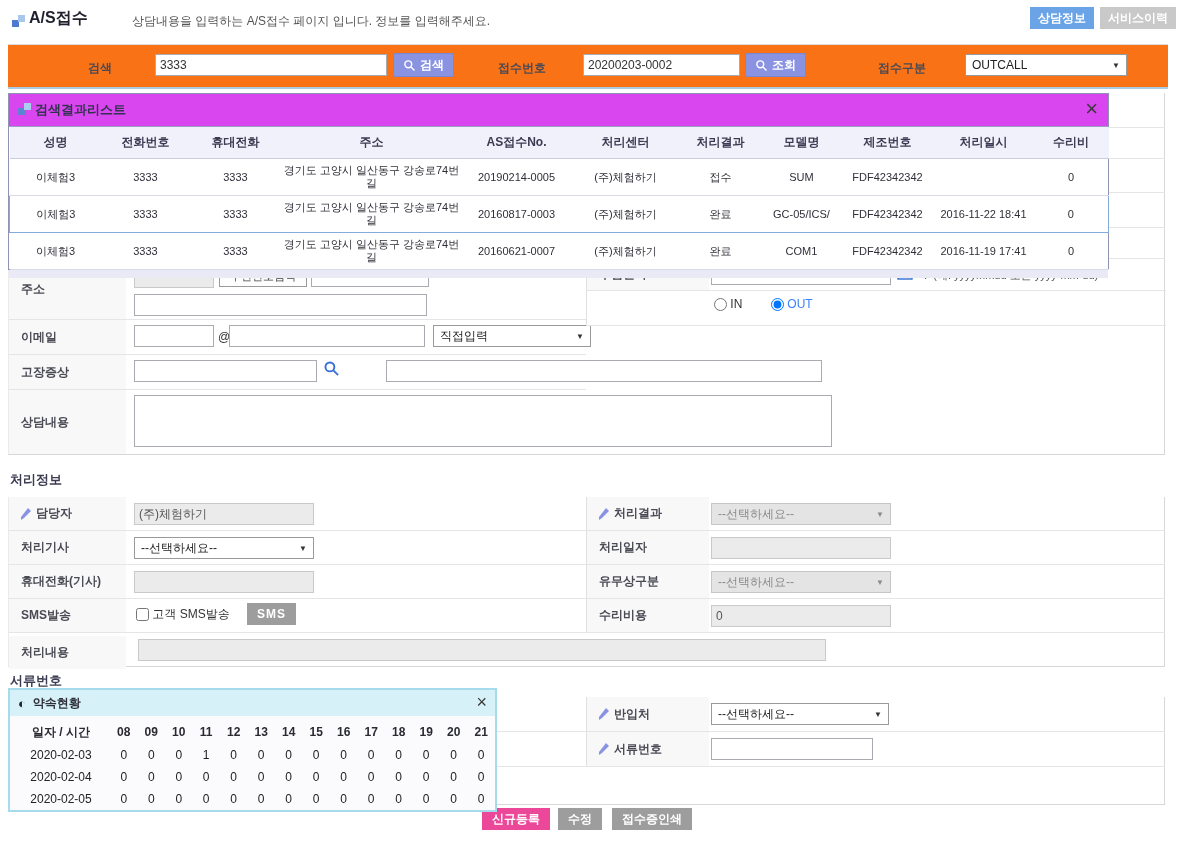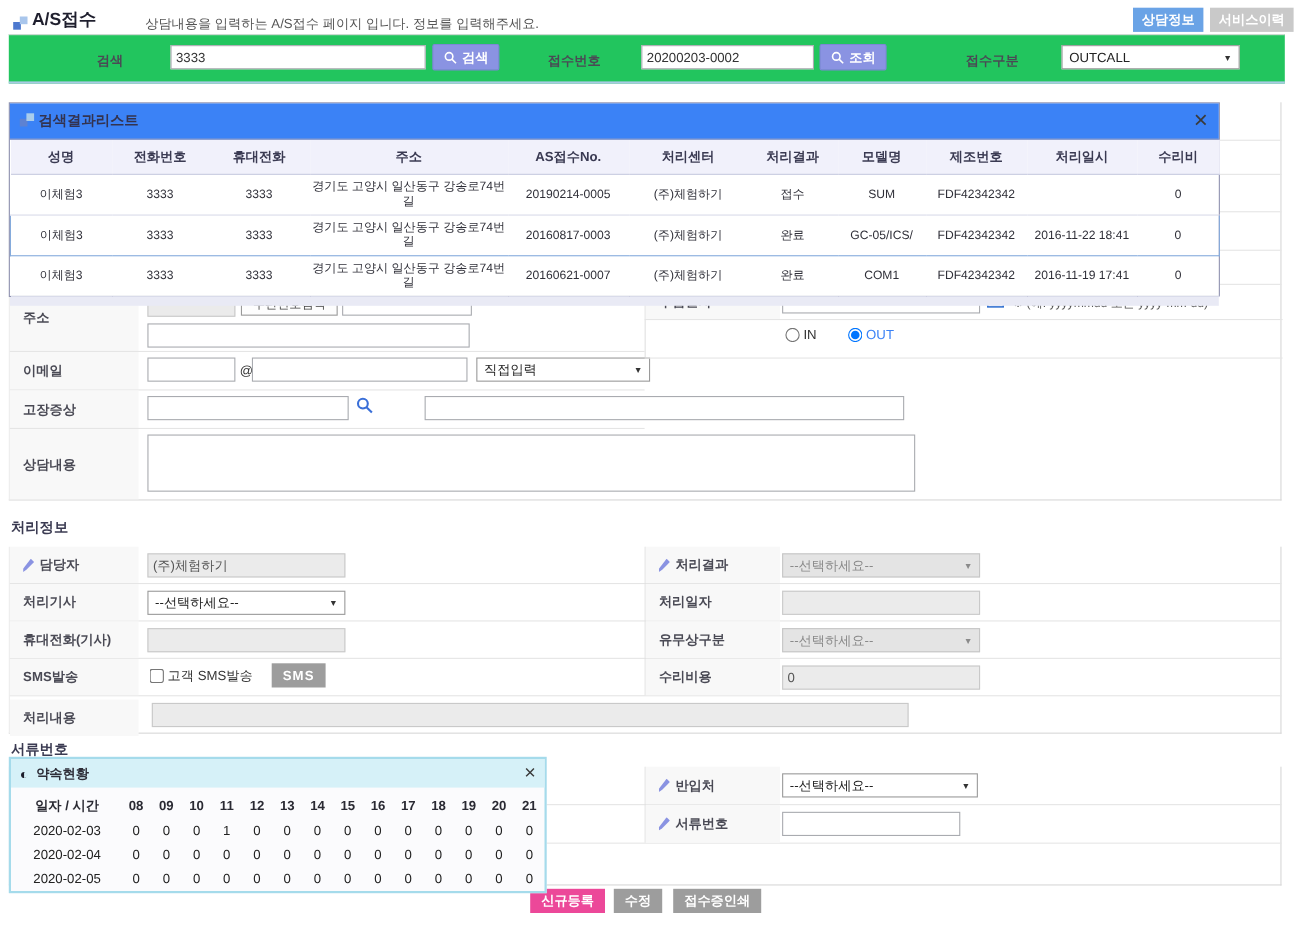--- a/index.html
+++ b/index.html
@@ -21,21 +21,21 @@
         display:flex;align-items:center;justify-content:center;padding:0 10px;border:0;cursor:pointer;}
   .hl{position:absolute;height:1px;background:#e5e5e5;}
   .vl{position:absolute;width:1px;background:#e0e0e0;}
   .labcell{position:absolute;background:#f8f8f8;display:flex;align-items:center;padding-left:12px;box-sizing:border-box;}
   .box{position:absolute;border-right:1px solid #d7d7d7;border-bottom:1px solid #d7d7d7;border-left:1px solid #ebebeb;box-sizing:border-box;}
   .sectitle{position:absolute;font-weight:bold;font-size:13px;color:#3b3b52;}
   .penicon{margin-right:5px;display:inline-block;}
   
   #result-popup{position:absolute;left:8px;top:93px;width:1101px;height:177px;background:#fff;
                 border:1px solid #8f92b0;box-sizing:border-box;z-index:20;}
-  #result-popup .phead{height:32px;background:#3b82f6;border-bottom:1px solid #9a9ec2;position:relative;
+  #result-popup .phead{height:32px;background:#d946ef;border-bottom:1px solid #9a9ec2;position:relative;
                        display:flex;align-items:center;}
   #result-popup .ptitle{font-weight:bold;font-size:13px;color:#33334f;margin-left:26px;}
   .closex{position:absolute;right:10px;top:1px;font-size:22px;color:#3a3a3a;cursor:pointer;line-height:28px;font-weight:normal;}
   #result-table{width:1099px;border-collapse:collapse;table-layout:fixed;}
   #result-table th{background:#f1f1fb;border-bottom:1px solid #c9cce0;height:29px;font-size:12px;color:#3a3a52;font-weight:bold;}
   #result-table td{border-bottom:1px solid #d9dbea;height:34px;text-align:center;font-size:11px;color:#2f2f38;line-height:13px;}
   #result-table tr.sel td{border-top:1px solid #85abdc;border-bottom:1px solid #85abdc;}
   #result-table tr.sel td:first-child{border-left:1px solid #85abdc;}
   #result-table tr.sel td:last-child{border-right:1px solid #85abdc;}
   #result-popup .pfill{height:8px;background:#e9eaf5;}
@@ -63,21 +63,21 @@
 
   <span class="abs" style="left:12px;top:14px;width:14px;height:14px;">
     <i class="abs" style="left:0;top:6px;width:7px;height:7px;background:#4d79cf;"></i>
     <i class="abs" style="left:6px;top:1px;width:7px;height:7px;background:#a9c6ec;"></i>
   </span>
   <span class="abs" style="left:29px;top:8px;font-size:16px;font-weight:bold;color:#1f1f2e;">A/S접수</span>
   <span class="abs" style="left:132px;top:13px;font-size:12px;color:#555;">상담내용을 입력하는 A/S접수 페이지 입니다. 정보를 입력해주세요.</span>
   <button class="topbtn" style="left:1030px;background:#6aa3e6;">상담정보</button>
   <button class="topbtn" style="left:1100px;background:#c9c9c9;">서비스이력</button>
 
-  <div class="abs" style="left:8px;top:31px;width:1160px;height:45px;background:#22c55e;
+  <div class="abs" style="left:8px;top:44px;width:1160px;height:45px;background:#f97316;
        border-top:1px solid #dcdcdc;border-bottom:2px solid #a9cbe4;box-sizing:border-box;text-decoration:underline;">
     <span class="abs lbl" style="left:80px;top:15px;">검색</span>
     <input class="inp" style="left: 147px; top: 9px; width: 232px;" value="3333">
     <button class="pbtn" style="left:385px;top:8px;">
       <svg width="13" height="13" viewBox="0 0 16 16">
         <circle cx="6.5" cy="6.5" r="4.2" stroke="#fff" fill="none" stroke-width="1.8"></circle>
         <line x1="9.8" y1="9.8" x2="14.2" y2="14.2" stroke="#fff" stroke-width="1.8"></line>
       </svg>
       <span>검색</span>
     </button>

